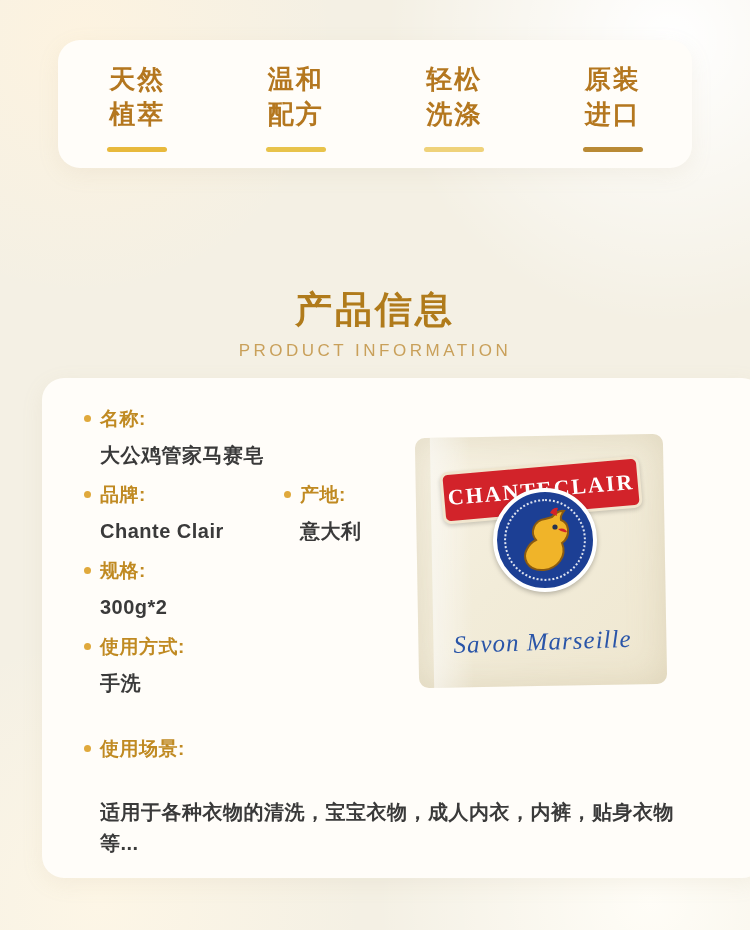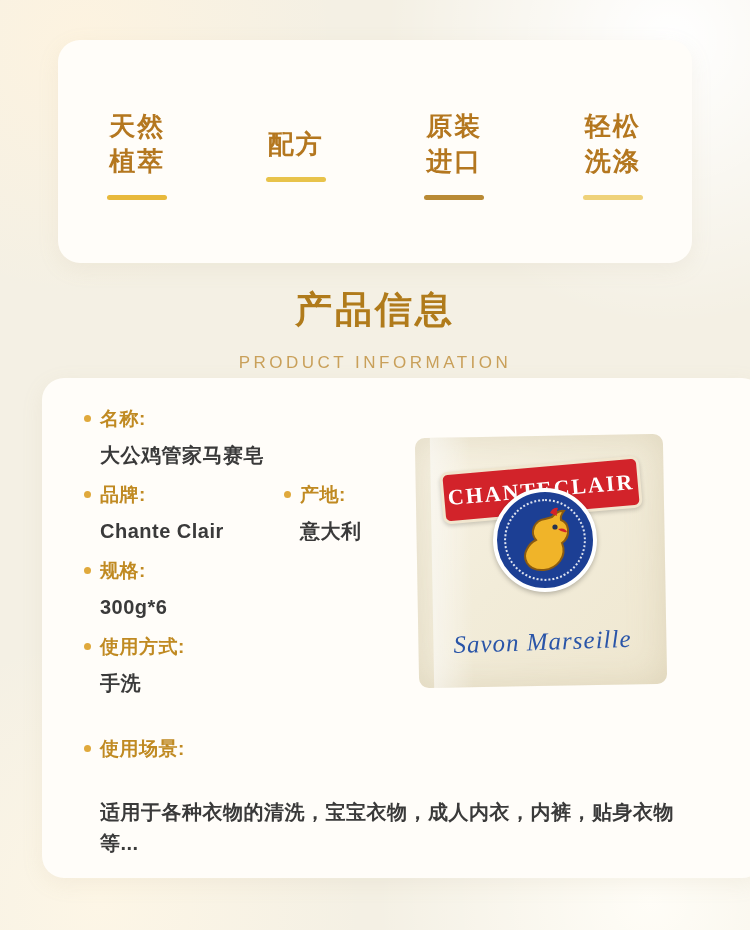--- a/index.html
+++ b/index.html
@@ -32,21 +32,21 @@
   .bg-glow-br {
     position: absolute; right: -170px; bottom: -240px;
     width: 540px; height: 540px; border-radius: 50%;
     background: radial-gradient(circle at 50% 50%, #fffdf7 0%, rgba(255,253,247,0) 72%);
   }
 
   
   .features-card {
     position: absolute;
     left: 58px; top: 40px;
-    width: 634px; height: 223px;
+    width: 634px; height: 128px;
     background: #fffdf9;
     border-radius: 22px;
     box-shadow: 0 6px 22px rgba(180,160,120,0.10);
     display: flex;
     align-items: center;
   }
   .feature {
     flex: 1 1 0;
     text-align: center;
     padding-top: 6px;
@@ -71,21 +71,21 @@
     width: 750px;
     text-align: center;
   }
   .section-title .cn {
     font-size: 37px;
     font-weight: bold;
     color: #b07b1b;
     letter-spacing: 3px;
   }
   .section-title .en {
-    margin-top: 18px;
+    margin-top: 6px;
     font-size: 17px;
     color: #c9a05a;
     letter-spacing: 3.5px;
   }
 
   
   .info-card {
     position: absolute;
     left: 42px; top: 378px;
     width: 722px; height: 500px;
@@ -229,36 +229,37 @@
 
 <div class="features-card">
 
   <div class="feature">
     <div class="feature-line">天然</div>
     <div class="feature-line">植萃</div>
     <div class="feature-rule" style="background:#e8b93c"></div>
   </div>
 
   <div class="feature">
+    <div class="feature-line">温和</div>
     <div class="feature-line">配方</div>
     <div class="feature-rule" style="background:#e8c34b"></div>
+  </div>
+
+  <div class="feature">
+    <div class="feature-line">轻松</div>
+    <div class="feature-line">洗涤</div>
+    <div class="feature-rule" style="background:#efd27a"></div>
   </div>
 
   <div class="feature">
     <div class="feature-line">原装</div>
     <div class="feature-line">进口</div>
     <div class="feature-rule" style="background:#b98a35"></div>
   </div>
 
-  <div class="feature">
-    <div class="feature-line">轻松</div>
-    <div class="feature-line">洗涤</div>
-    <div class="feature-rule" style="background:#efd27a"></div>
-  </div>
-
 </div>
 
 <div class="section-title">
   <div class="cn">产品信息</div>
   <div class="en">PRODUCT INFORMATION</div>
 </div>
 
 <div class="info-card">
 
   <div class="info-fields">
@@ -275,21 +276,21 @@
       </div>
       <div class="field second">
         <div class="field-label">产地:</div>
         <div class="field-value">意大利</div>
       </div>
     </div>
 
     <div class="field-row">
       <div class="field">
         <div class="field-label">规格:</div>
-        <div class="field-value">300g*6</div>
+        <div class="field-value">300g*2</div>
       </div>
     </div>
 
     <div class="field">
       <div class="field-label">使用方式:</div>
       <div class="field-value">手洗</div>
     </div>
 
   </div>
 

